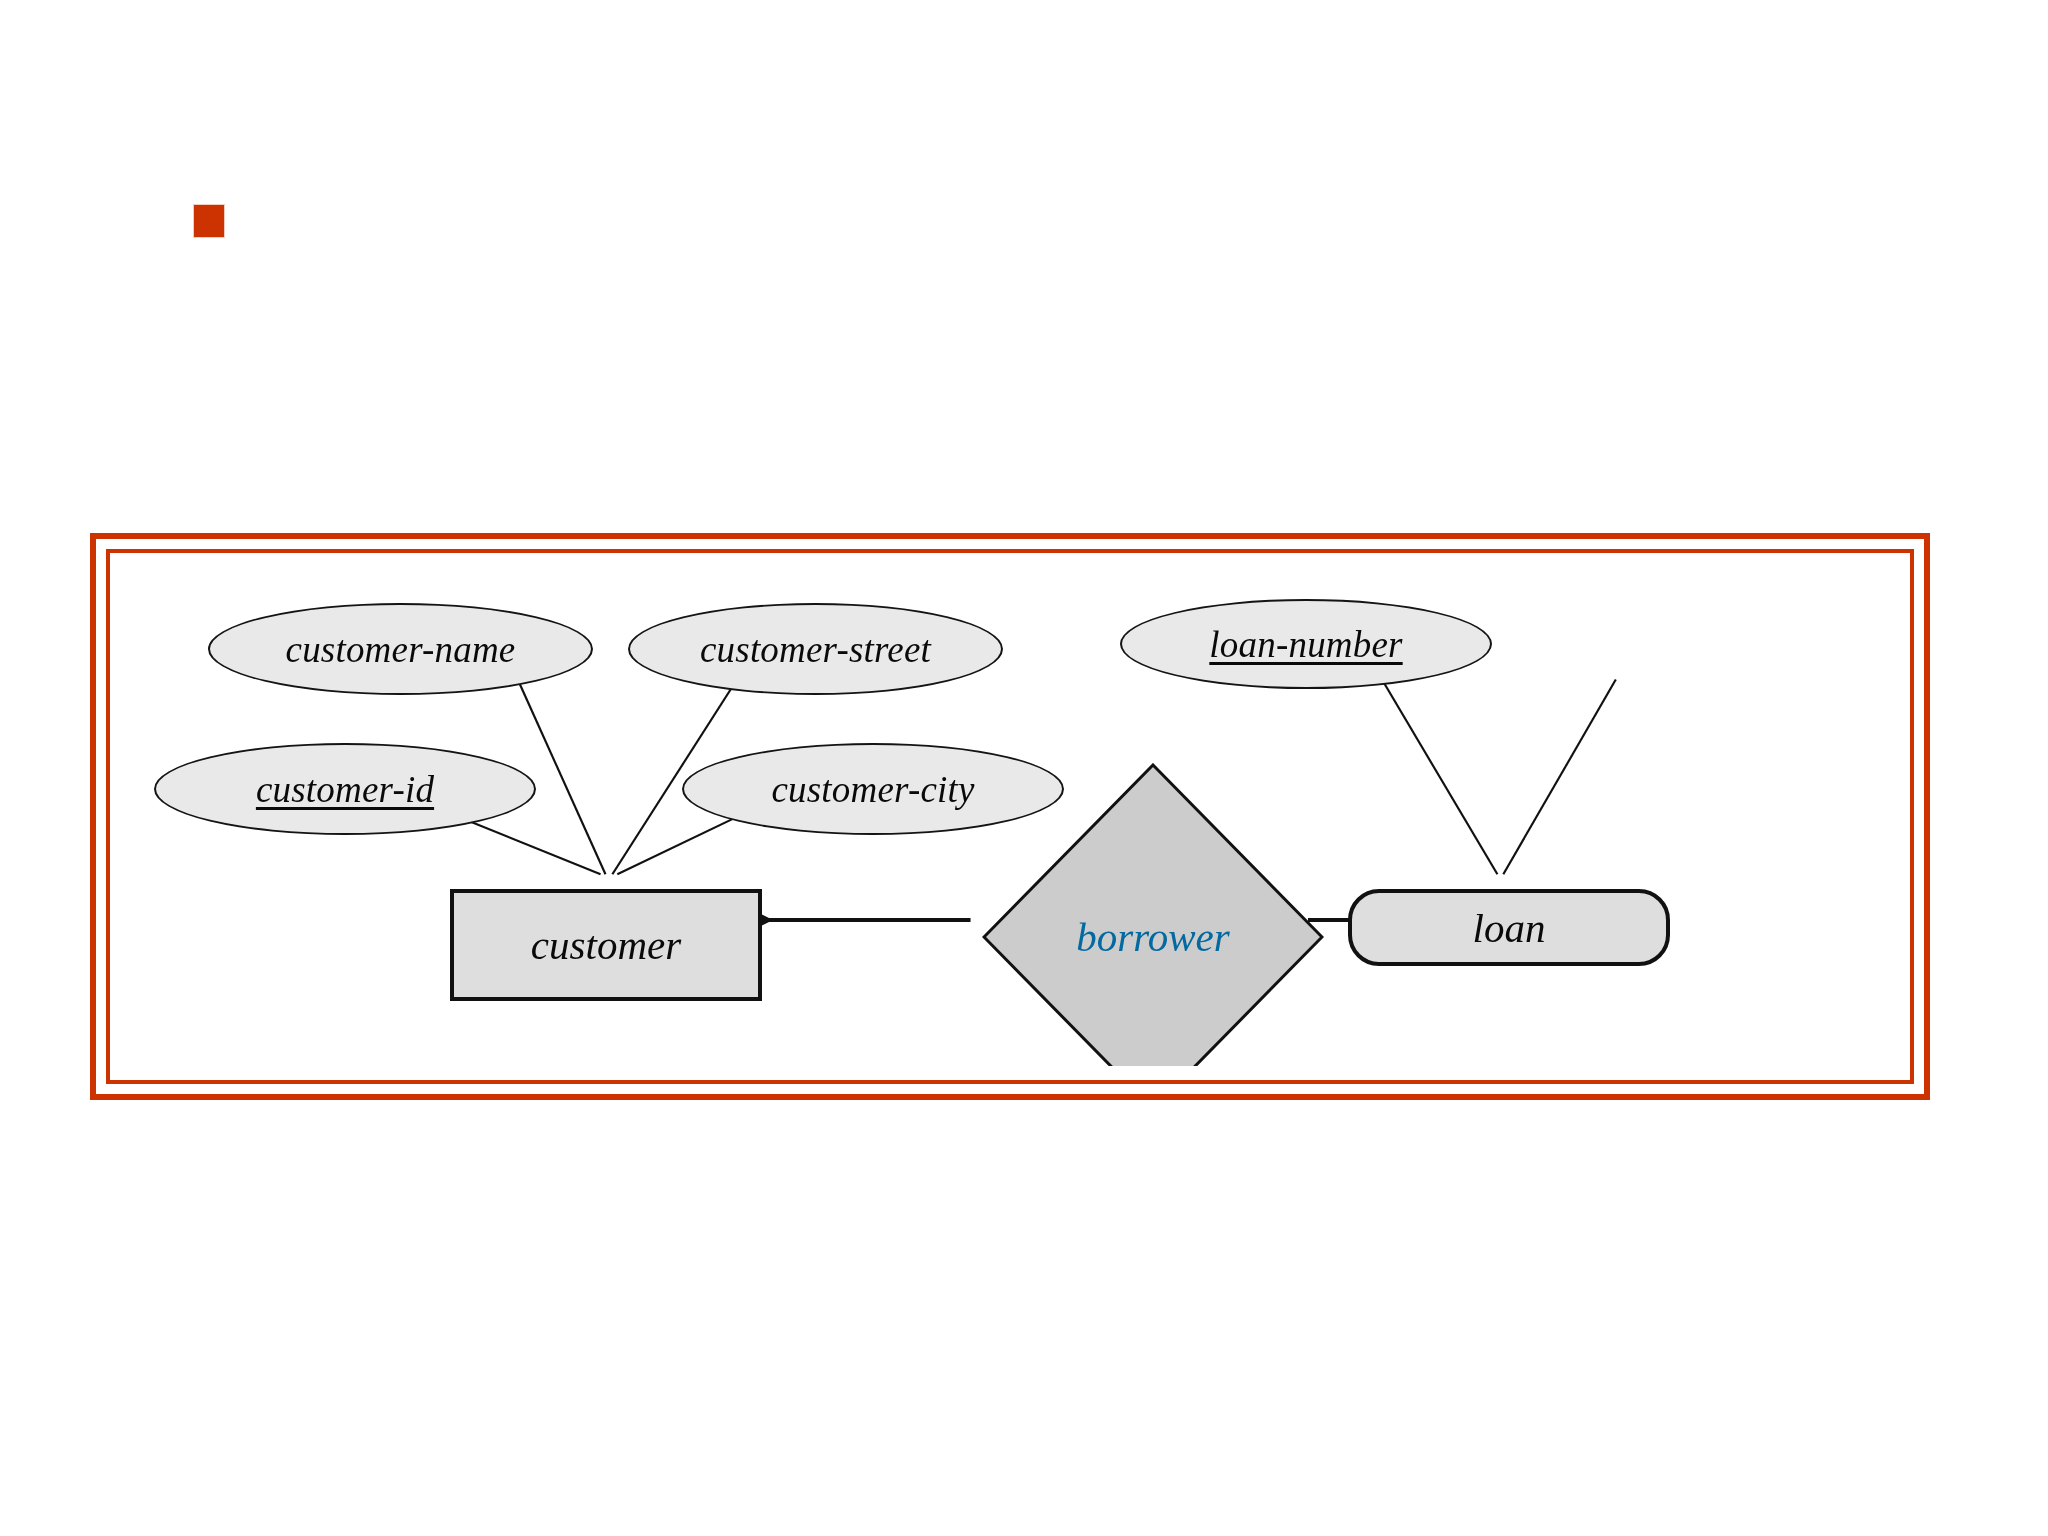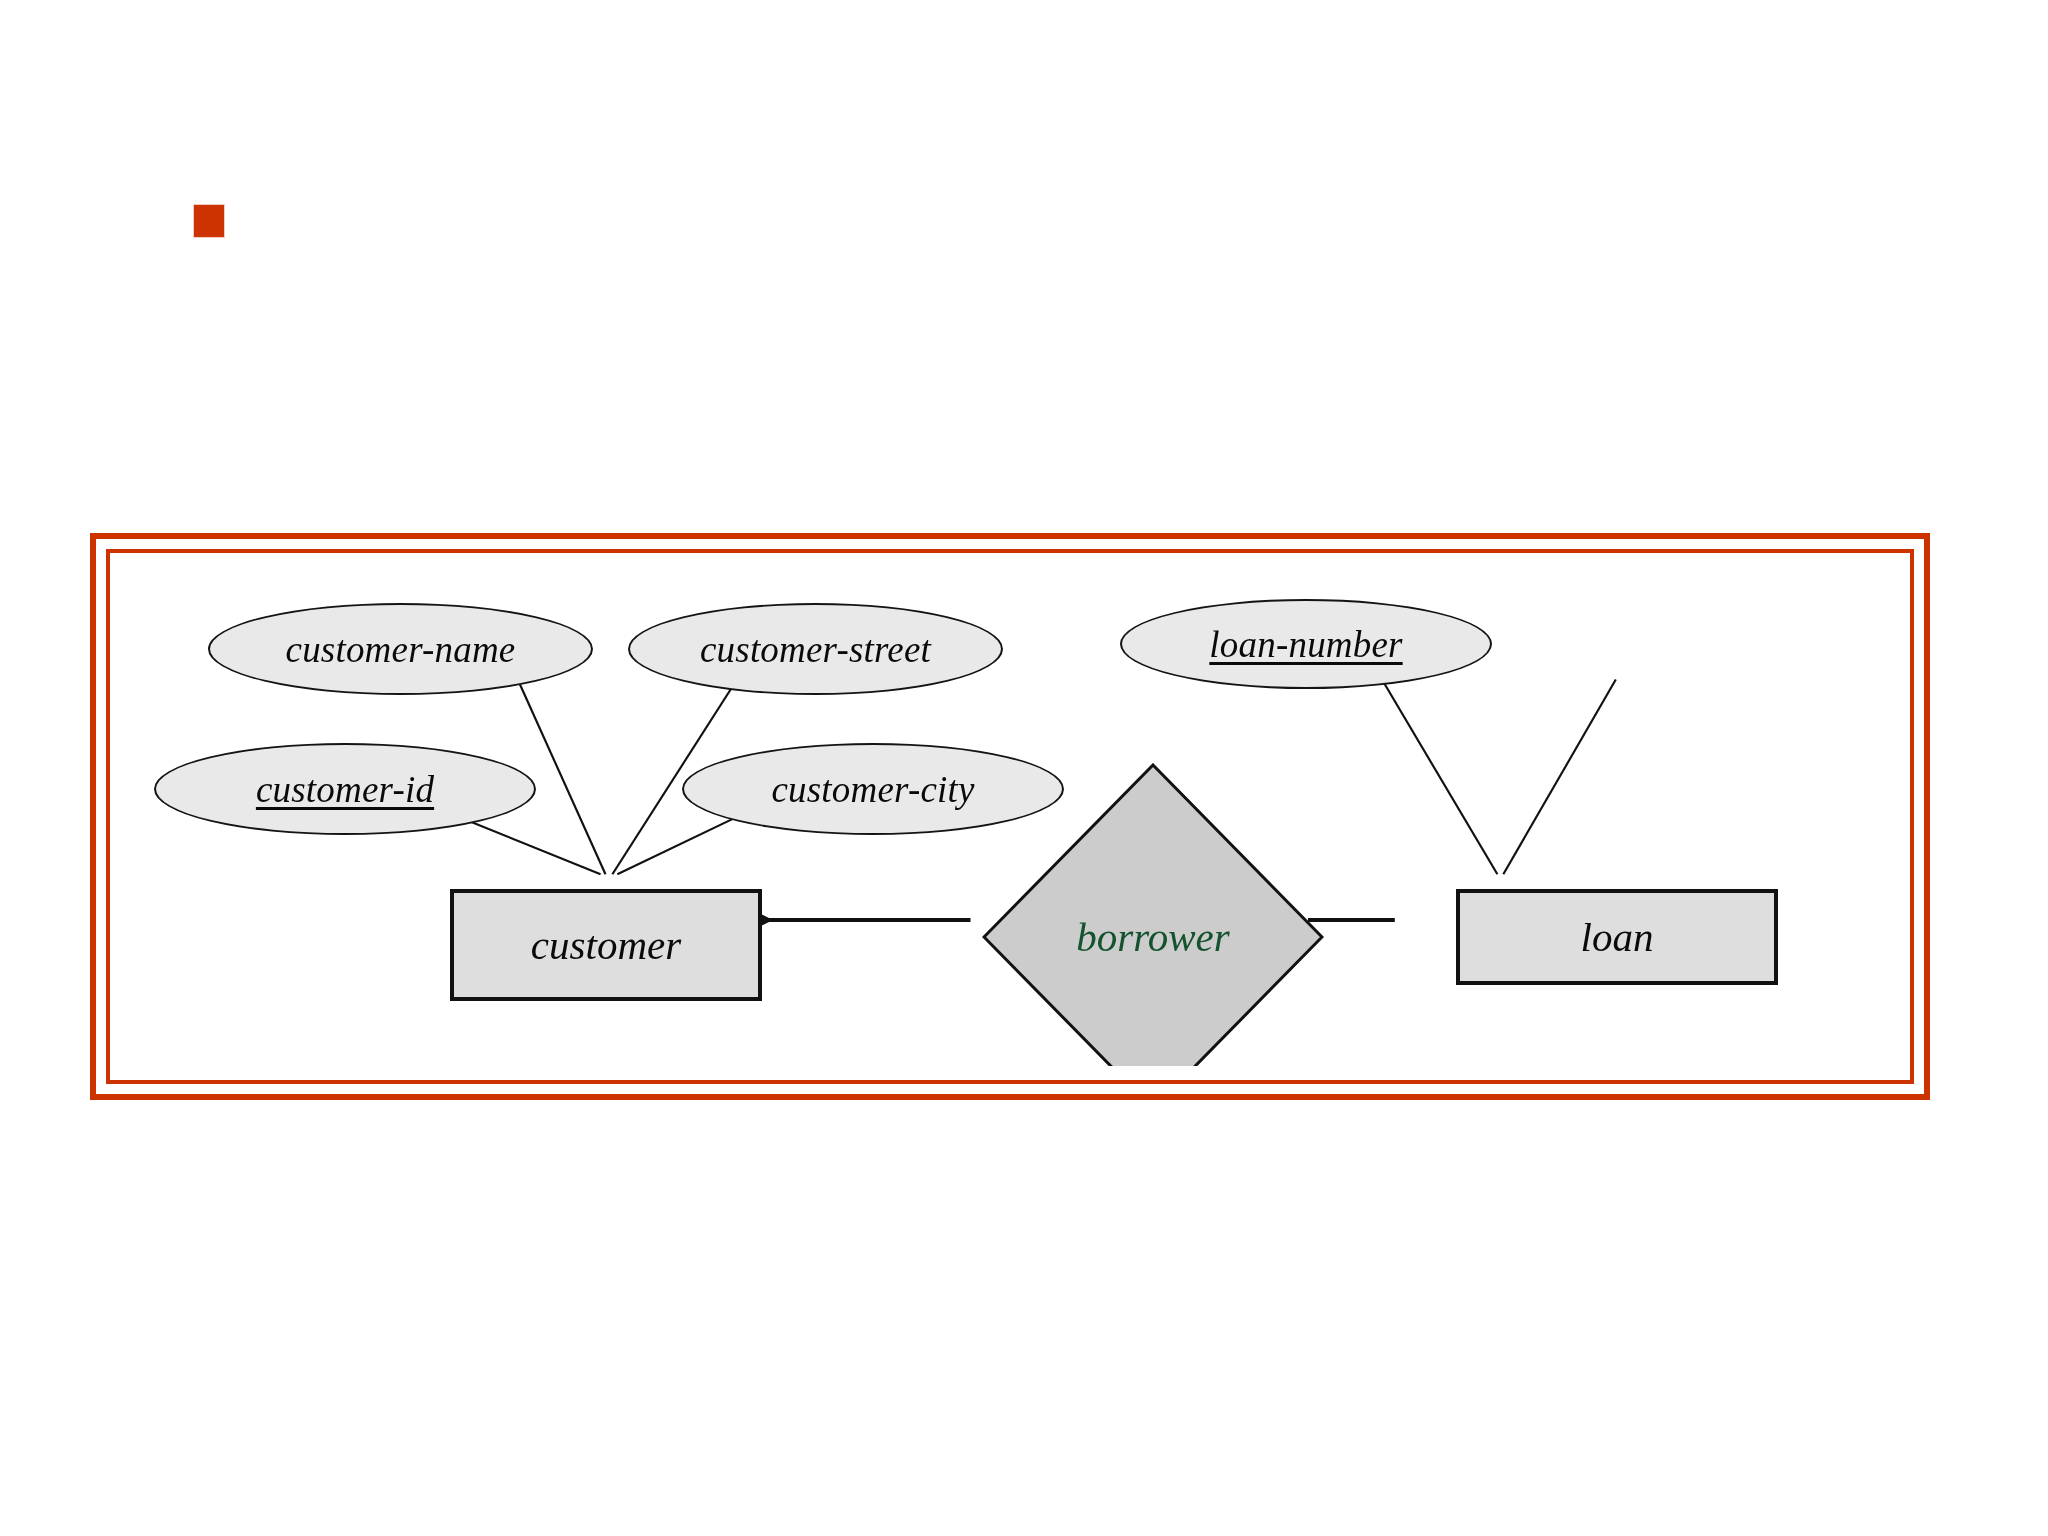--- a/index.html
+++ b/index.html
@@ -127,21 +127,21 @@
     left: 0;
     top: 0;
     width: 100%;
     height: 100%;
   }
   .relationship-diamond .rel-label {
     position: relative;
     font-family: "Liberation Serif", "DejaVu Serif", serif;
     font-style: italic;
     font-size: 41px;
-    color: #14532d;
+    color: #0369a1;
     white-space: nowrap;
     z-index: 2;
   }
 </style>
 </head>
 <body>
 
 <div id="slide">
 
   <div id="bullet-marker"></div>
@@ -196,21 +196,21 @@
           <svg class="diamond-shape" viewBox="0 0 342 348" preserveAspectRatio="none">
             <polygon points="171,2 340,174 171,346 2,174" fill="#cccccc" stroke="#111111" stroke-width="3"></polygon>
           </svg>
           <span class="rel-label">borrower</span>
         </div>
 
         <div class="entity-box" style="left:326px; top:322px; width:312px; height:112px;">
           <span class="entity-label">customer</span>
         </div>
 
-        <div class="entity-box" style="left:1332px; top:322px; width:322px; height:96px;">
+        <div class="entity-box" style="left:1224px; top:322px; width:322px; height:77px;border-radius:31px;">
           <span class="entity-label">loan</span>
         </div>
 
       </div>
     </div>
   </div>
 
 </div>
 
 </body></html>

